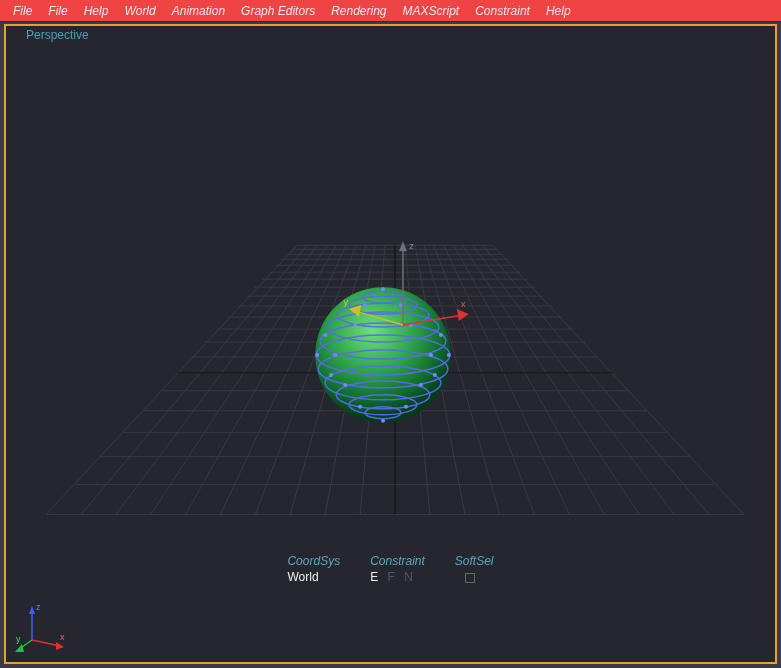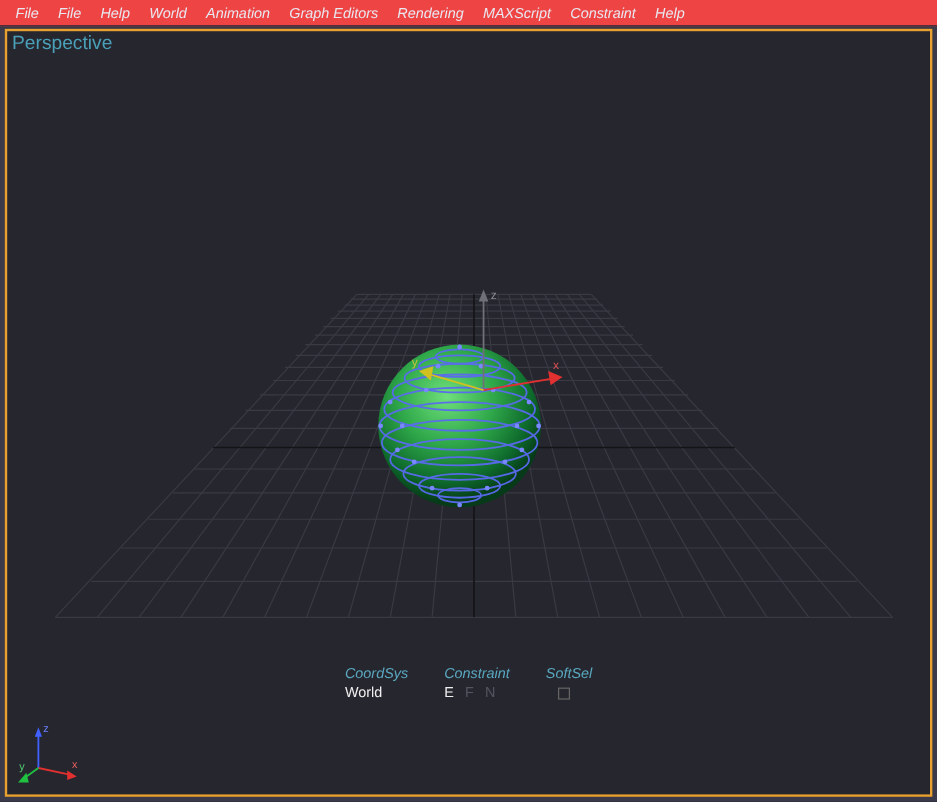--- a/index.html
+++ b/index.html
@@ -29,23 +29,23 @@
     cursor: default;
   }
   .viewport-wrap {
     position: absolute;
     left: 4px; right: 4px; top: 24px; bottom: 4px;
     border: 2px solid #e8a030;
     background: #26262e;
   }
   .viewport-label {
     position: absolute;
-    left: 4px; top: 2px;
+    left: 20px; top: 2px;
     color: #4aa0b8;
-    font-size: 16px;
+    font-size: 12px;
   }
   .viewport {
     position: absolute;
     inset: 0;
     overflow: hidden;
   }
   svg.scene {
     position: absolute;
     inset: 0;
     width: 100%;

